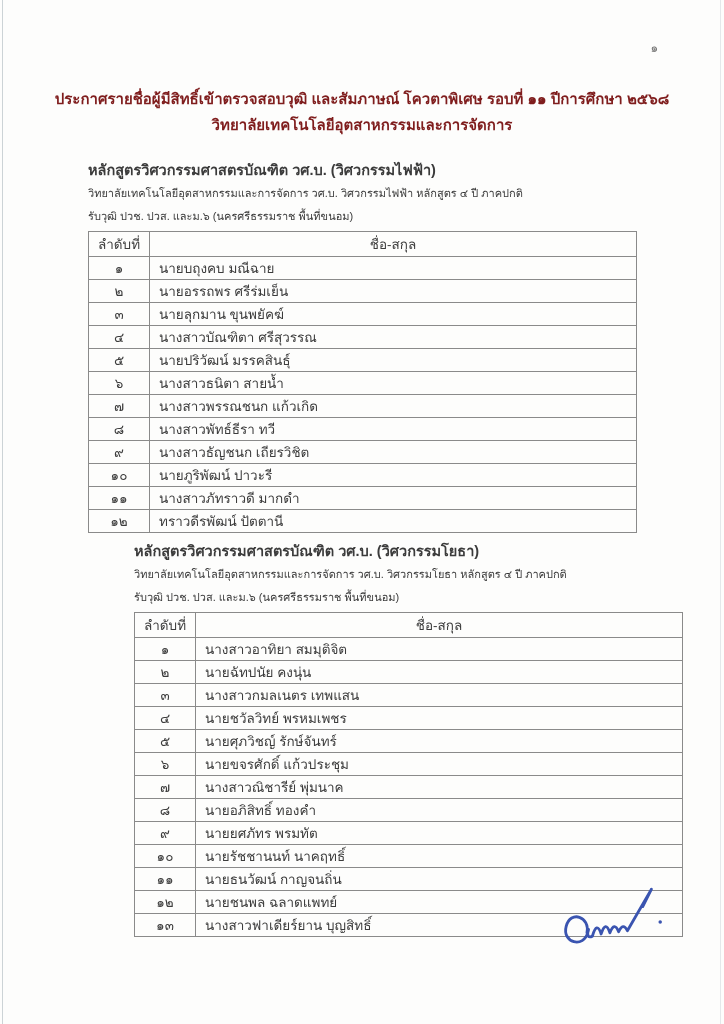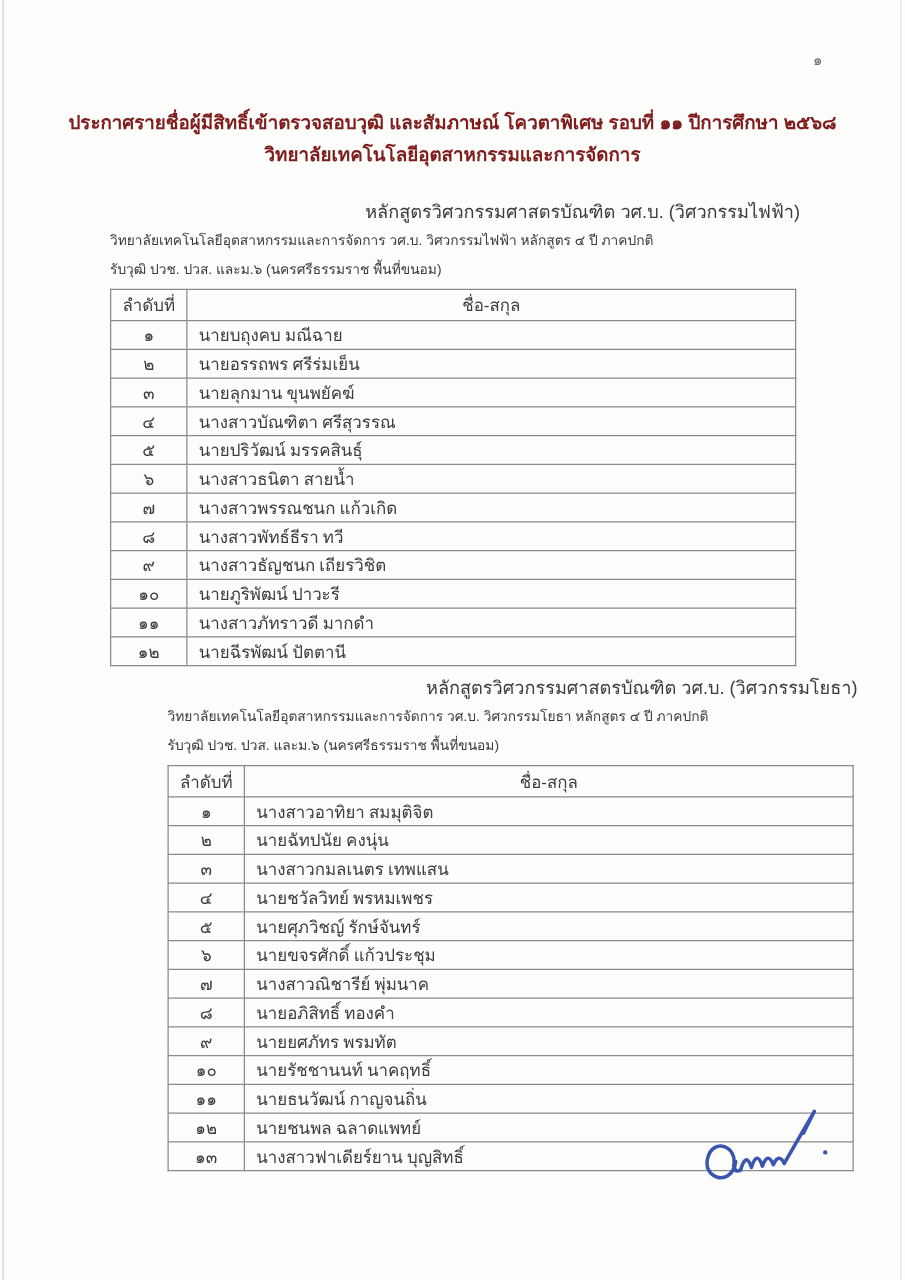--- a/index.html
+++ b/index.html
@@ -9,35 +9,35 @@
     background:#fdfdfc; color:#3b3b3b; overflow:hidden;
   }
   .edge-left  { position:absolute; left:2px; top:0; width:1px; height:100%; background:#ccd3d6; }
   .edge-right { position:absolute; right:3px; top:0; width:1px; height:100%; background:#e4e8ea; }
   .page-number { position:absolute; top:38px; right:66px; font-size:12px; color:#707070; }
   .title-block { position:absolute; top:86px; left:40px; right:40px; text-align:center; }
   .title-line { font-weight:bold; font-size:15px; line-height:26px; color:#7f1d1d; }
   .section { position:absolute; left:88px; width:552px; }
   .section-1 { top:158px; }
   .section-2 { top:539px;margin-left:46px; }
-  .sec-heading { font-weight:normal; font-size:14.5px; line-height:24px;text-align:right; }
+  .sec-heading { font-weight:bold; font-size:14.5px; line-height:24px; }
   .sec-sub { font-size:11px; line-height:23px; }
   table.roster {
     border-collapse:collapse; width:549px; margin-top:3px;
     table-layout:fixed; background:#fdfdfc;
   }
   table.roster th, table.roster td {
     border:1px solid #8a8a8a; font-weight:normal;
     font-size:13.5px; color:#3c3c3c;
   }
   table.roster th { height:25px; text-align:center; }
   table.roster td { height:22px; }
   td.cell-no, col.col-no { width:61px; }
   td.cell-no { text-align:center; font-size:12.5px; }
-  td.cell-name { padding-left:9px;font-family:Liberation Serif, serif; }
+  td.cell-name { padding-left:9px; }
   .signature { position:absolute; left:556px; top:876px; width:110px; height:82px; }
 </style>
 </head>
 <body>
 
 <div class="page">
   <div class="edge-left"></div>
   <div class="edge-right"></div>
 
   <div class="page-number">๑</div>
@@ -114,21 +114,21 @@
             <td class="cell-name">นายภูริพัฒน์ ปาวะรี</td>
           </tr>
 
           <tr>
             <td class="cell-no">๑๑</td>
             <td class="cell-name">นางสาวภัทราวดี มากดำ</td>
           </tr>
 
           <tr>
             <td class="cell-no">๑๒</td>
-            <td class="cell-name">นายฉีรพัฒน์ ปัตตานี</td>
+            <td class="cell-name">ทราวดีรพัฒน์ ปัตตานี</td>
           </tr>
         </tbody>
     </table>
   </div>
 
   <div class="section section-2">
     <div class="sec-heading">หลักสูตรวิศวกรรมศาสตรบัณฑิต วศ.บ. (วิศวกรรมโยธา)</div>
     <div class="sec-sub">วิทยาลัยเทคโนโลยีอุตสาหกรรมและการจัดการ วศ.บ. วิศวกรรมโยธา หลักสูตร ๔ ปี ภาคปกติ</div>
     <div class="sec-sub">รับวุฒิ ปวช. ปวส. และม.๖ (นครศรีธรรมราช พื้นที่ขนอม)</div>
     <table class="roster">

